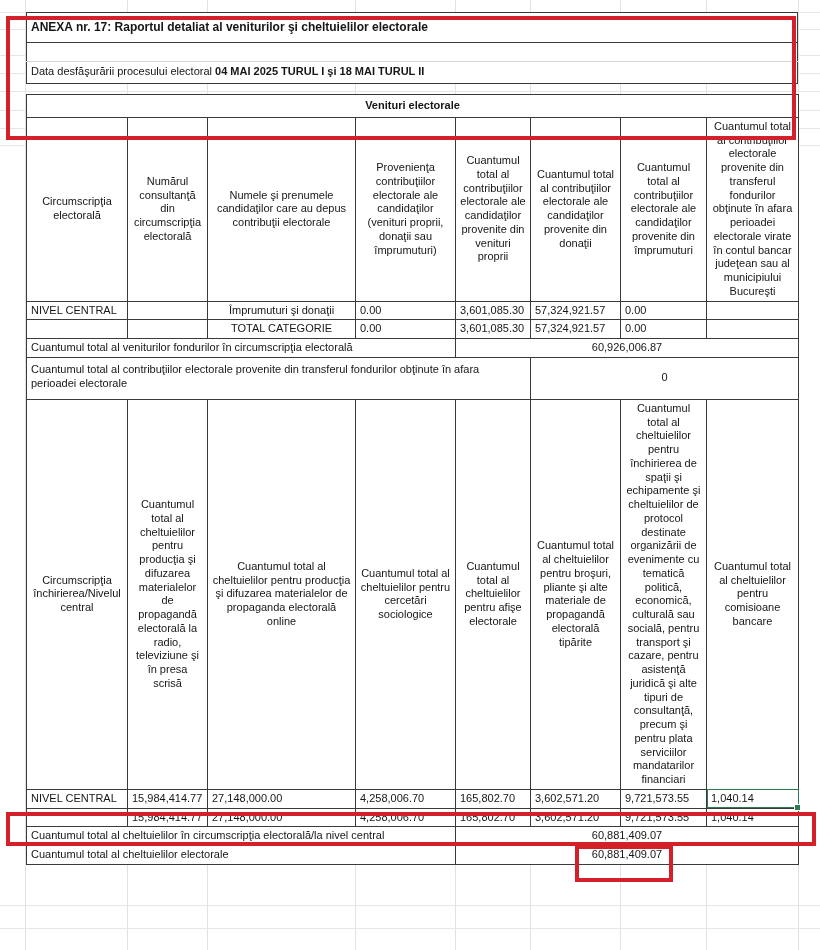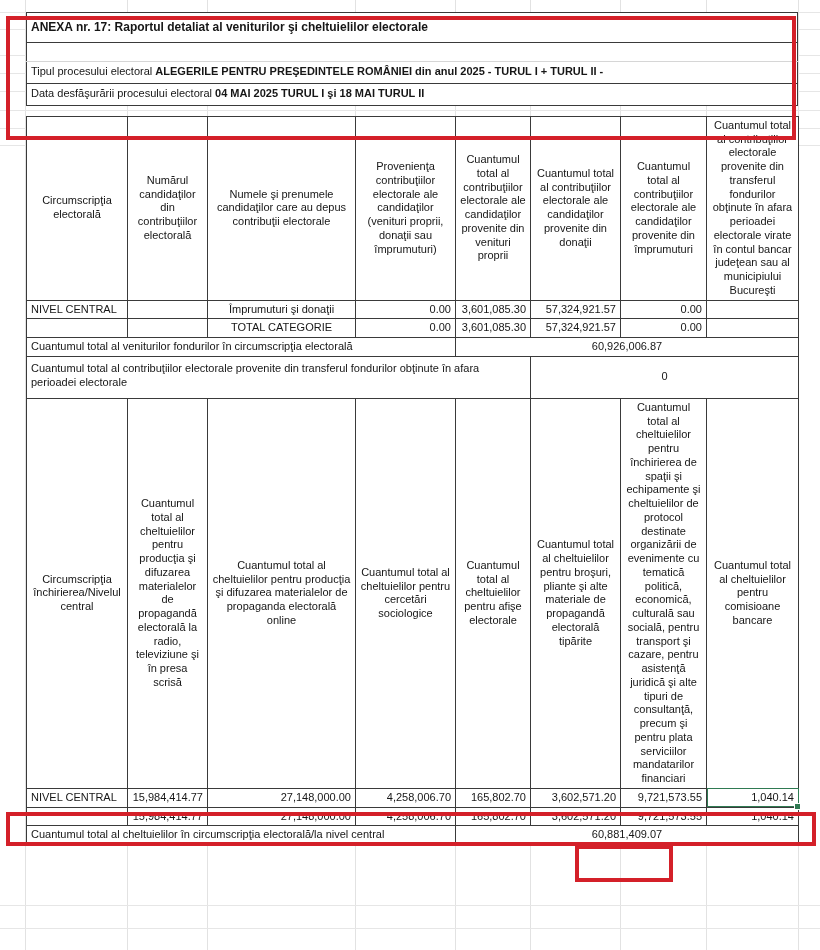--- a/index.html
+++ b/index.html
@@ -68,21 +68,21 @@
   
   .colhead{
     text-align:center;
     font-size:8.3px;
     color:#2a2a2a;
     line-height:1.35;
     vertical-align:middle;
     padding:3px 3px;
   }
 
-  .num{text-align:right;font-size:11px;white-space:nowrap;padding-right:5px;}
+  .num{font-size:11px;white-space:nowrap;padding-right:5px;}
   .ctr{text-align:center;}
   .lft{text-align:left;}
   .bold{font-weight:normal;}
   .lbl{font-size:11px;text-align:left;padding-left:6px;}
 
   
   .sel{
     outline:1.6px solid #2f7a52;
     outline-offset:-1.6px;
     position:relative;
@@ -134,45 +134,45 @@
 
   <table class="grid hdr-table">
     <tbody>
         <tr>
       <td colspan="8">ANEXA nr. 17: Raportul detaliat al veniturilor şi cheltuielilor electorale</td>
     </tr>
     <tr class="spacer">
           <td colspan="8">&nbsp;</td>
         </tr>
     <tr>
-      <td colspan="8"><span>Tipul procesului electoral </span><span class="b">ALEGERILE PENTRU PREŞEDINTELE ROMÂNIEI din anul 2025 - TURUL I + TURUL II -</span></td>
-    </tr>
-    <tr>
       <td colspan="8"><span>Data desfăşurării procesului electoral </span><span class="b">04 MAI 2025 TURUL I şi 18 MAI TURUL II</span></td>
     </tr>
   </tbody>
     </table>
 
   <div style="height:10px"></div>
 
   <table class="grid">
     <colgroup>
       <col style="width:101px">
         <col style="width:80px">
         <col style="width:148px">
         <col style="width:100px">
       <col style="width:75px">
         <col style="width:90px">
         <col style="width:86px">
         <col style="width:92px">
     </colgroup>
     <tbody>
+        <tr>
+      <td class="banner" colspan="8">Venituri electorale</td>
+    </tr>
     <tr style="height:132px">
       <td class="colhead">Circumscripţia electorală</td>
-      <td class="colhead">Numărul candidaţilor din contribuţiilor electorală</td>
+      <td class="colhead">Numărul consultanţă din circumscripţia electorală</td>
       <td class="colhead">Numele şi prenumele candidaţilor care au depus contribuţii electorale</td>
       <td class="colhead">Provenienţa contribuţiilor electorale ale candidaţilor (venituri proprii, donaţii sau împrumuturi)</td>
       <td class="colhead">Cuantumul total al contribuţiilor electorale ale candidaţilor provenite din venituri proprii</td>
       <td class="colhead">Cuantumul total al contribuţiilor electorale ale candidaţilor provenite din donaţii</td>
       <td class="colhead">Cuantumul total al contribuţiilor electorale ale candidaţilor provenite din împrumuturi</td>
       <td class="colhead">Cuantumul total al contribuţiilor electorale provenite din transferul fondurilor obţinute în afara perioadei electorale virate în contul bancar judeţean sau al municipiului Bucureşti</td>
     </tr>
     <tr>
       <td class="lft">NIVEL CENTRAL</td>
       <td class="ctr"></td>
@@ -244,20 +244,24 @@
       <td class="num bold">165,802.70</td>
       <td class="num bold">3,602,571.20</td>
       <td class="num bold">9,721,573.55</td>
       <td class="num bold">1,040.14</td>
     </tr>
 
     <tr>
       <td class="lbl" colspan="4">Cuantumul total al cheltuielilor în circumscripţia electorală/la nivel central</td>
       <td class="ctr" colspan="4">60,881,409.07</td>
     </tr>
+    <tr>
+      <td class="lbl" colspan="4">Cuantumul total al cheltuielilor electorale</td>
+      <td class="ctr" colspan="4">60,881,409.07</td>
+    </tr>
 
   </tbody>
     </table>
 
 </div>
 
 <div class="redbox" id="redbox-header"></div>
 <div class="redbox" id="redbox-mandatar"></div>
 <div class="redbox" id="redbox-date"></div>
 

